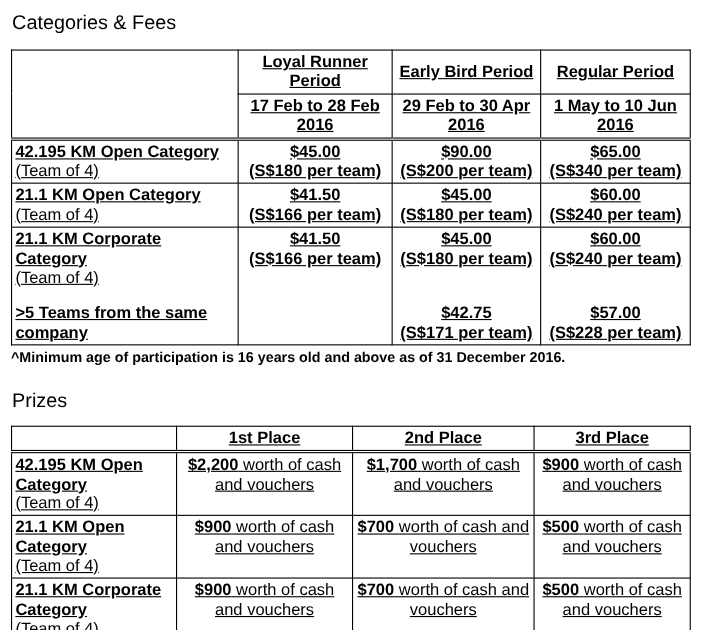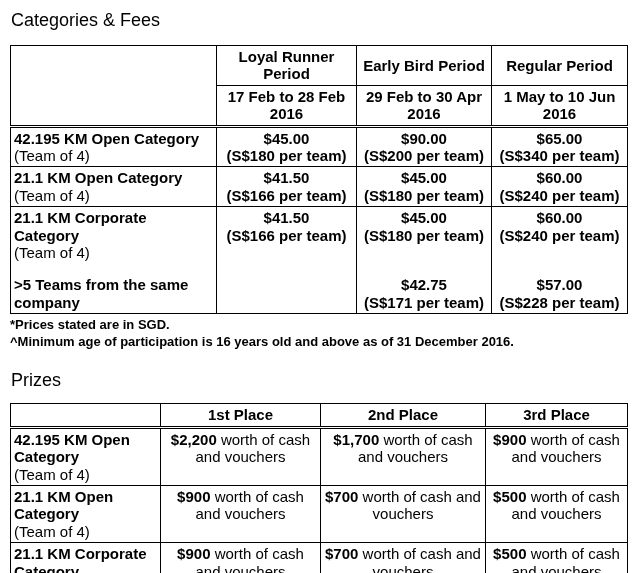--- a/index.html
+++ b/index.html
@@ -9,21 +9,21 @@
     overflow: hidden;
     font-family: "Liberation Sans", sans-serif;
     color: #000;
   }
   .page { padding: 8px 13px 0 10px; }
 
   .section-heading { font-size: 18px; font-weight: 400; }
   .fees-heading   { margin: 2px 0 14px 1px; }
   .prizes-heading { margin: 20px 0 12px 1px; }
 
-  table { border-collapse: collapse; width: 617px; table-layout: fixed; }
+  table { border-collapse: collapse; width: 617px; table-layout: fixed; text-decoration: underline; }
   td, th {
     border: 1px solid #000;
     padding: 2px 3px;
     font-size: 15px;
     line-height: 1.16;
     overflow: hidden;
   }
   th { font-weight: 700; text-align: center; vertical-align: middle; }
 
   .cell-cat   { text-align: left;   vertical-align: top; }
@@ -152,21 +152,20 @@
               <div>$57.00</div>
               <div>(S$228 per team)</div>
             </div>
           </div>
         </td>
       </tr>
     </tbody>
   </table>
 
   <div class="notes">
-    <div class="note-line">*Prices stated are in SGD.</div>
     <div class="note-line">^Minimum age of participation is 16 years old and above as of 31 December 2016.</div>
   </div>
 
   <div class="section-heading prizes-heading">Prizes</div>
 
   <table class="prizes-table">
     <colgroup>
       <col style="width:150px">
         <col style="width:160px">
         <col style="width:165px">

